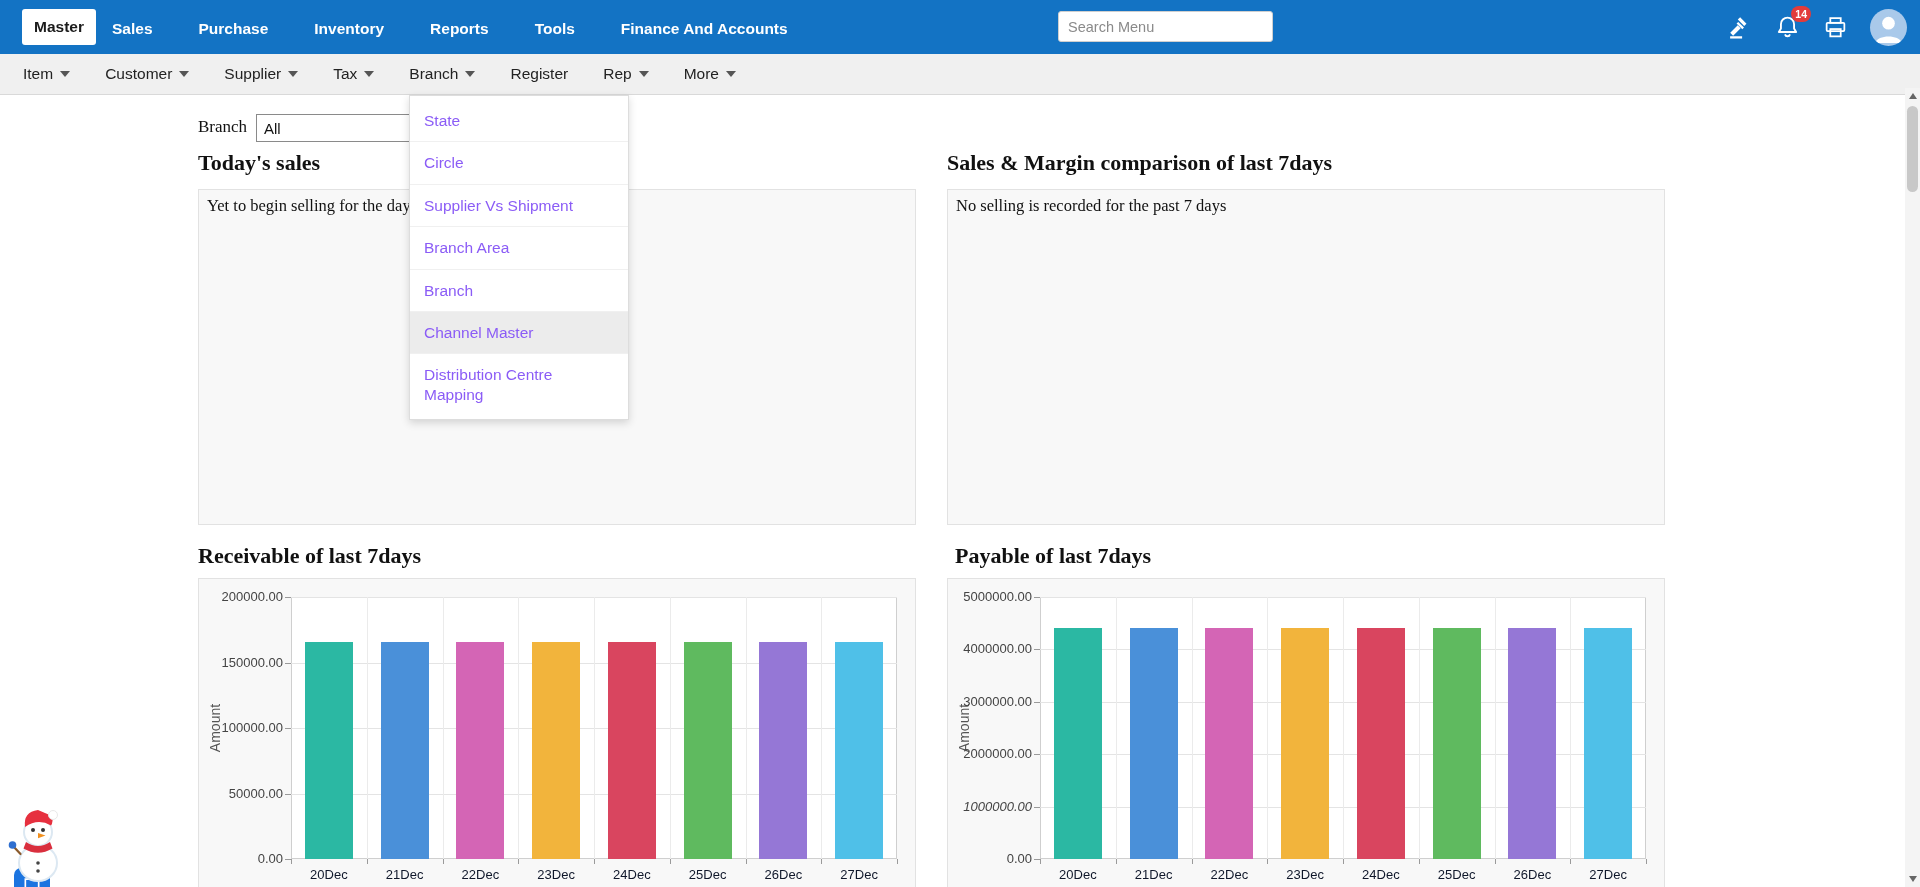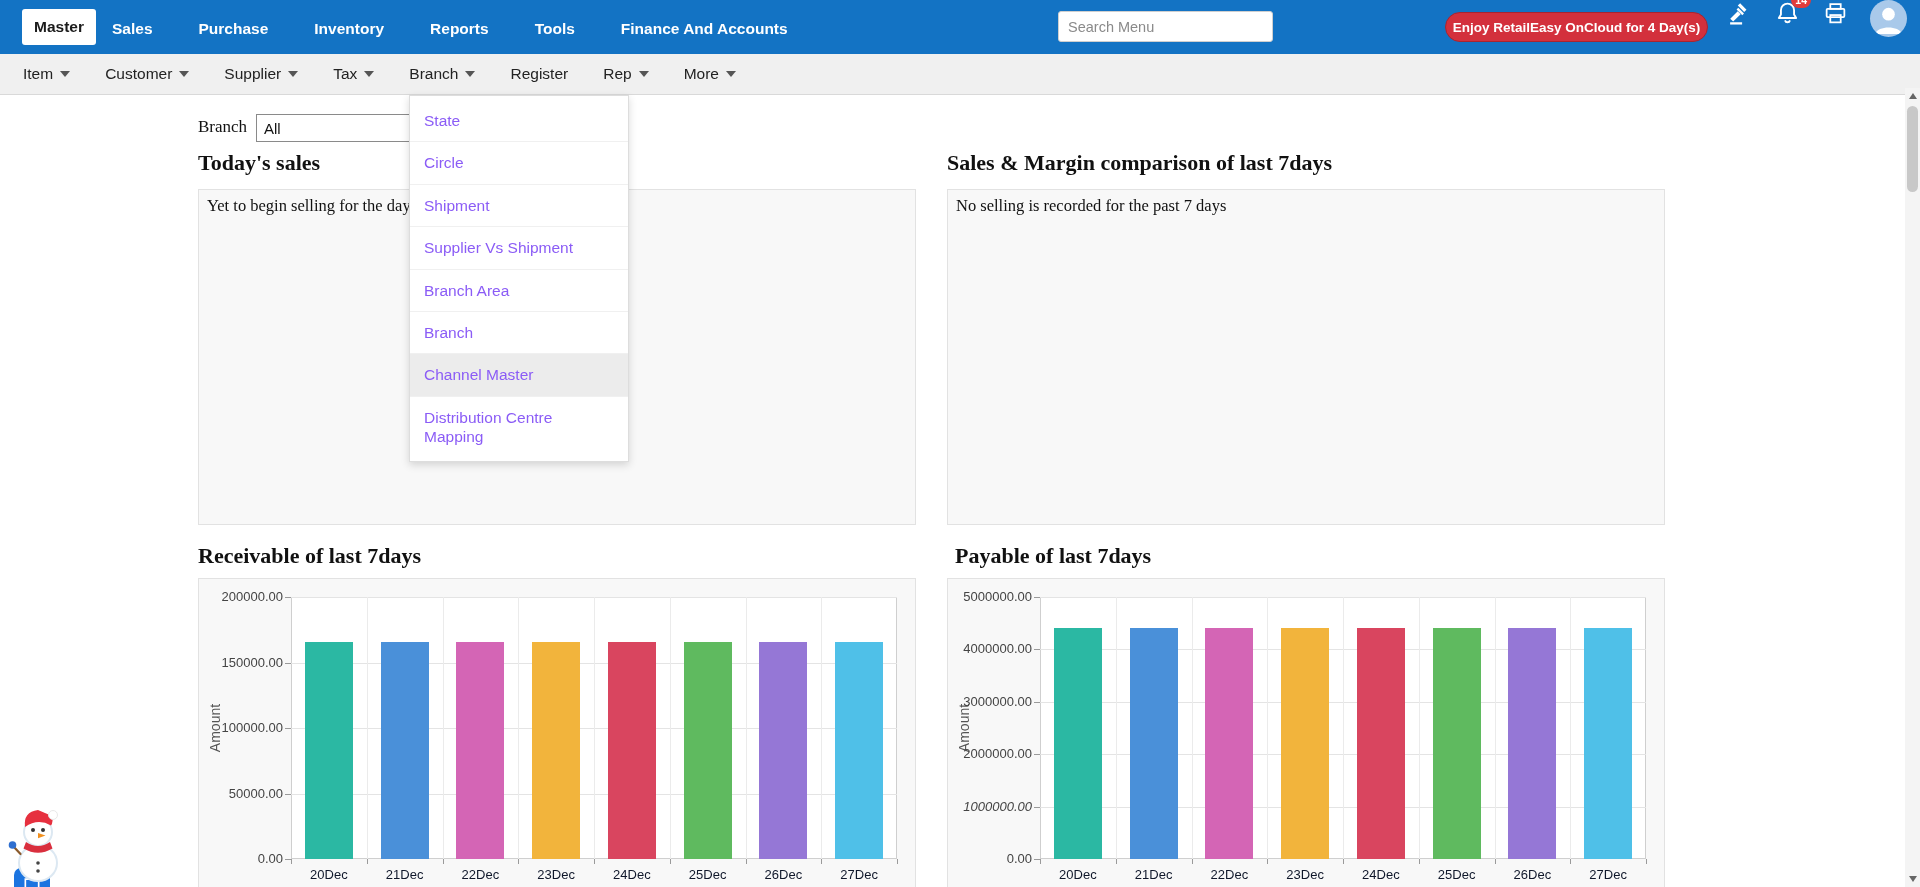--- a/index.html
+++ b/index.html
@@ -10,21 +10,21 @@
   .topbar { position:absolute; left:0; top:0; width:1920px; height:54px; background:#1373c4; }
   .master-btn { position:absolute; left:22px; top:9px; height:36px; min-width:72px; background:#fff; border-radius:3px;
     display:flex; align-items:center; justify-content:center; font-size:15.5px; font-weight:bold; color:#1b1b1b; padding:0 12px; cursor:pointer; }
   .topnav { position:absolute; left:112px; top:0; height:58px; display:flex; align-items:center; gap:46px; }
   .topnav-item { color:#fff; font-size:15.5px; font-weight:bold; cursor:pointer; white-space:nowrap; }
   .search-input { position:absolute; left:1058px; top:11px; width:215px; height:31px; border:1px solid #cfcfcf; border-radius:3px;
     padding:0 9px; font-size:14.5px; color:#333; font-family:"Liberation Sans",sans-serif; outline:none; }
   .search-input::placeholder { color:#8a8a8a; }
   .promo-btn { position:absolute; left:1445px; top:12px; width:263px; height:30px; background:#d3303c; border:1px solid #a82430;
     border-radius:15px; color:#fff; font-size:13.5px; font-weight:bold; display:flex; align-items:center; justify-content:center; cursor:pointer; }
-  .topbar-icons { position:absolute; left:1726px; top:0; height:54px; display:flex; align-items:flex-start; gap:22px; }
+  .topbar-icons { position:absolute; left:1726px; top:0; height:54px; display:flex; align-items:center; gap:22px; }
   .icon-btn { position:relative; width:26px; height:26px; cursor:pointer; display:flex; align-items:center; justify-content:center; }
   .notif-badge { position:absolute; top:-8px; right:-11px; min-width:19px; height:16px; background:#e23b3b; border-radius:8px;
     color:#fff; font-size:10.5px; font-weight:bold; display:flex; align-items:center; justify-content:center; padding:0 4px; }
   .avatar { width:37px; height:37px; border-radius:50%; background:#a9c9ea; overflow:hidden; display:flex; align-items:flex-end; justify-content:center; cursor:pointer; }
 
   
   .menubar { position:absolute; left:0; top:54px; width:1920px; height:41px; background:#f0f0f0; border-bottom:1px solid #d9d9d9;
     display:flex; align-items:center; gap:35px; padding-left:23px; }
   .menu-item { display:flex; align-items:center; font-size:15.5px; color:#222; cursor:pointer; white-space:nowrap; }
   .caret { width:0; height:0; border-left:5px solid transparent; border-right:5px solid transparent; border-top:6px solid #555; margin-left:7px; }
@@ -80,21 +80,20 @@
     <div class="master-btn">Master</div>
     <nav class="topnav">
         <div class="topnav-item">Sales</div>
         <div class="topnav-item">Purchase</div>
         <div class="topnav-item">Inventory</div>
         <div class="topnav-item">Reports</div>
         <div class="topnav-item">Tools</div>
         <div class="topnav-item">Finance And Accounts</div>
       </nav>
     <input class="search-input" type="text" placeholder="Search Menu" style="">
-    <div class="promo-btn">Enjoy RetailEasy OnCloud for 4 Day(s)</div>
     <div class="topbar-icons">
       <div class="icon-btn">
         <svg width="25" height="25" viewBox="0 0 24 24">
           <path fill="#fff" d="M12.6 2.2l6.1 6.1-2.2 2.2-6.1-6.1z"></path>
           <path fill="#fff" d="M10.8 6.6l5.5 5.5-1.6 1.6-5.5-5.5z"></path>
           <path fill="#fff" d="M10.3 9.8l2.8 2.8-7.2 7.2-2.8-2.8z"></path>
           <rect x="3" y="20.4" width="11.5" height="2.2" fill="#fff"></rect>
         </svg>
       </div>
       <div class="icon-btn">
@@ -150,21 +149,20 @@
       </div>
       <div class="menu-item">
         <span>More</span>
         <span class="caret"></span>
       </div>
     </nav>
 
   <div class="dropdown">
       <div class="dd-item">State</div>
       <div class="dd-item">Circle</div>
-      <div class="dd-item">Shipment</div>
       <div class="dd-item">Supplier Vs Shipment</div>
       <div class="dd-item">Branch Area</div>
       <div class="dd-item">Branch</div>
       <div class="dd-item hl">Channel Master</div>
       <div class="dd-item">Distribution Centre Mapping</div>
     </div>
 
   <span class="filter-label">Branch</span>
   <div class="branch-select">
     <span>All</span>

